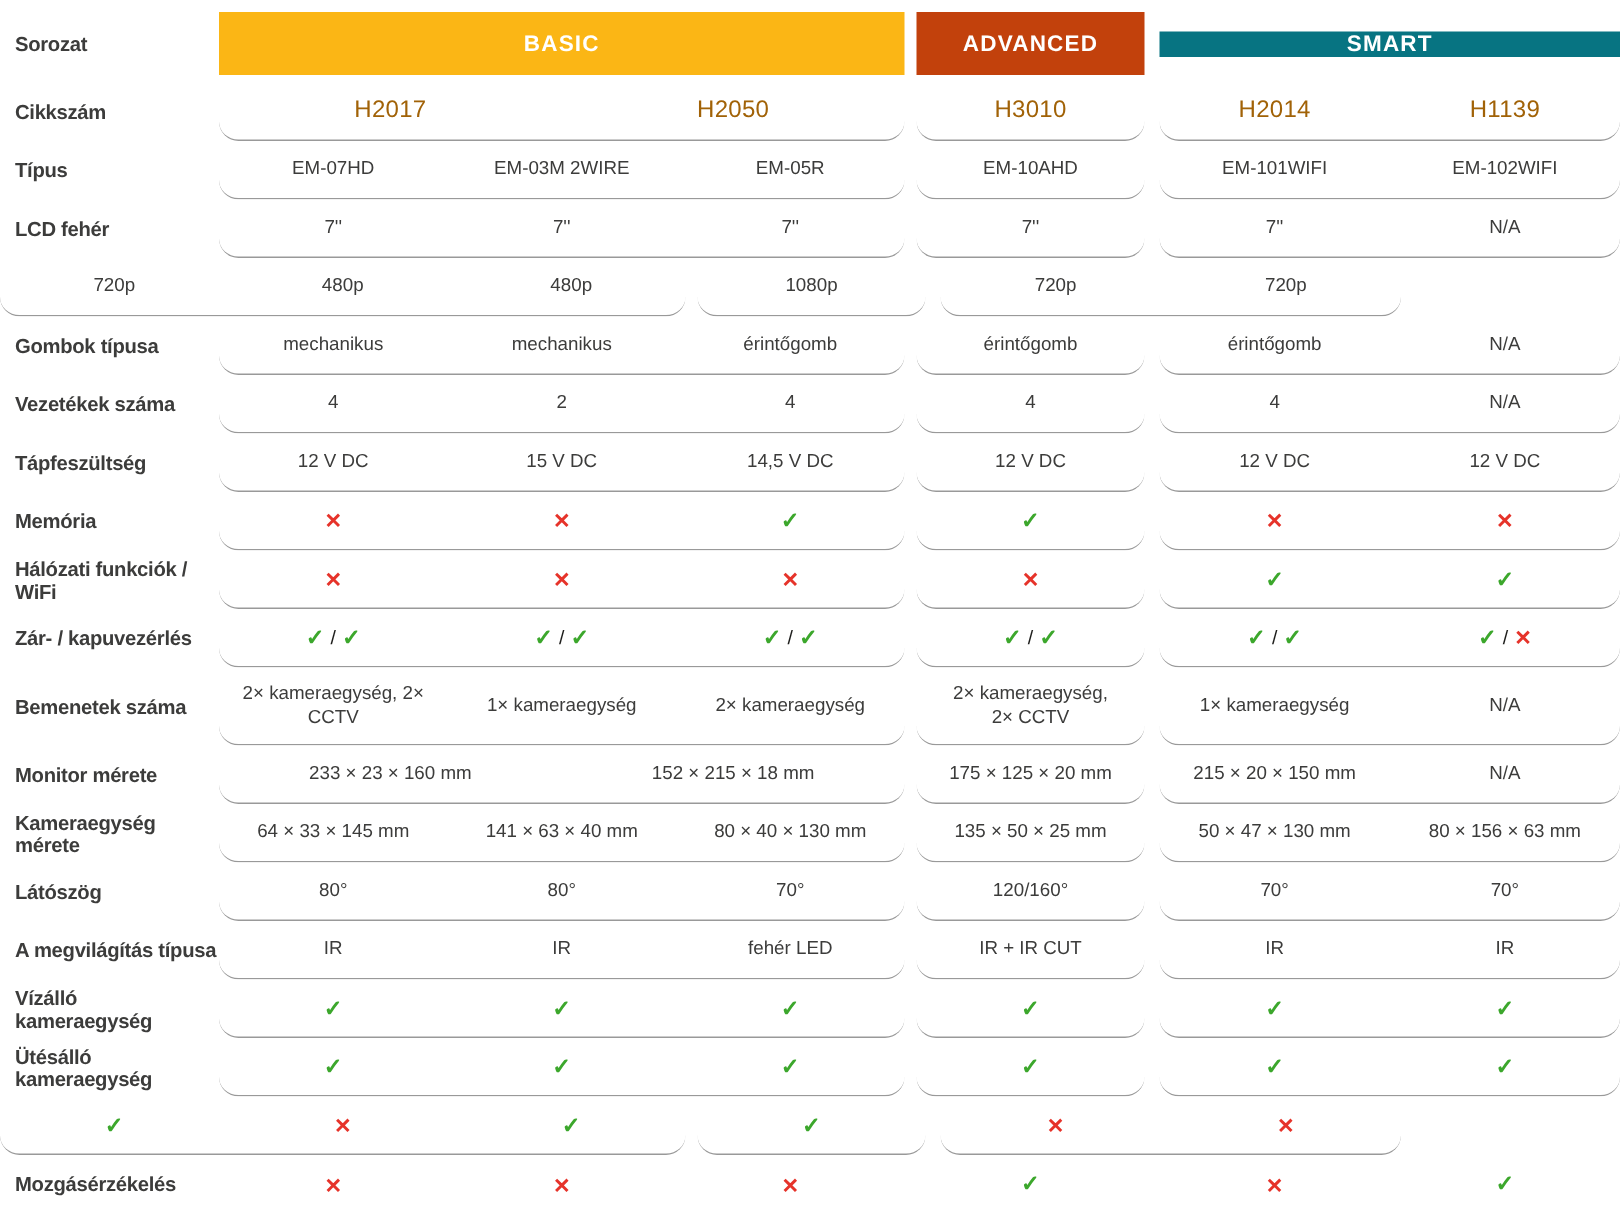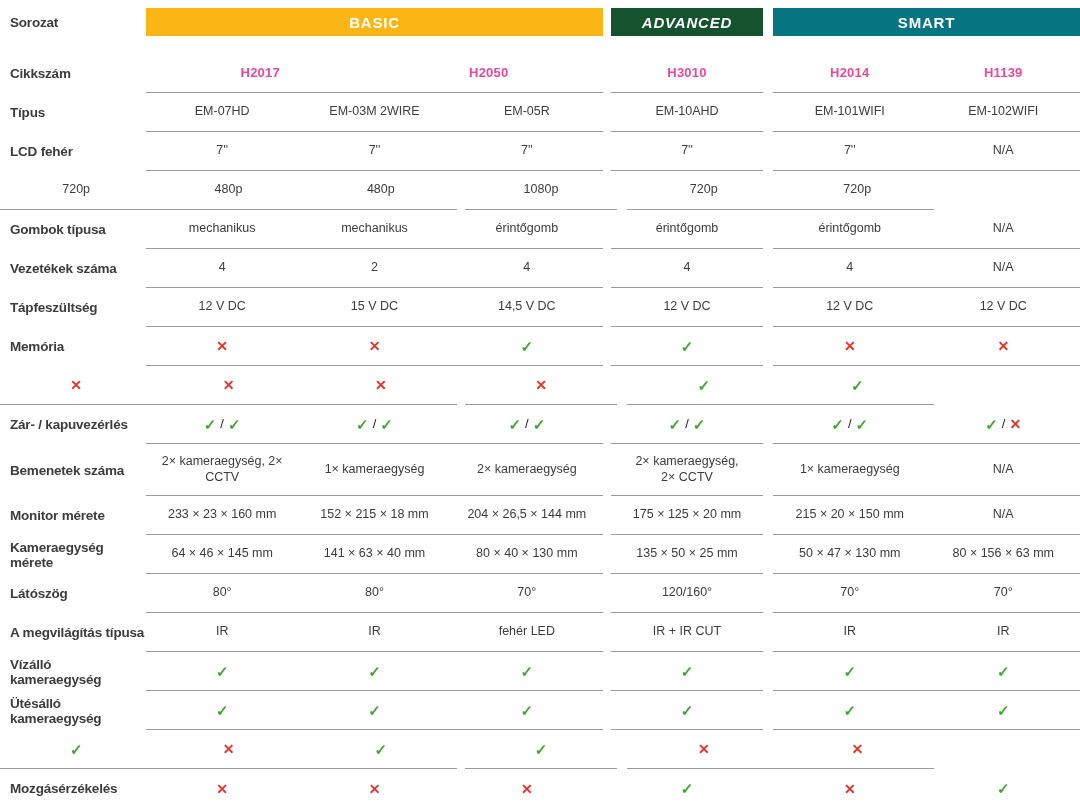--- a/index.html
+++ b/index.html
@@ -5,52 +5,52 @@
   :root{
     --text:#3c3c3b; --line:#999999;
     --check:#3ca72c; --cross:#e6332a;
   }
   html,body{margin:0;padding:0;background:#fff;}
   body{width:1080px;font-family:"Liberation Sans",sans-serif;color:var(--text);}
   .table{padding-top:8px;}
   .row{display:flex;align-items:stretch;}
   .label-col{flex:0 0 146px;width:146px;box-sizing:border-box;display:flex;align-items:center;
     padding-left:10px;font-size:13.5px;font-weight:700;letter-spacing:-0.2px;color:var(--text);}
-  .grp{display:flex;align-items:stretch;box-sizing:border-box;}
+  .grp{display:flex;align-items:stretch;box-sizing:border-box;border-radius:13px;}
   .grp.basic{width:457px;}
   .grp.adv{width:152px;}
-  .grp.smart{width:307px;}
+  .grp.smart{width:307px;align-items:center;}
   .gap1{flex:0 0 8px;}
   .gap2{flex:0 0 10px;}
-  .row.header{height:28px;margin-bottom:18px;}
+  .row.header{height:42px;margin-bottom:5px;}
   .bar{flex:1;display:flex;align-items:center;justify-content:center;color:#fff;
     font-size:15px;font-weight:700;letter-spacing:0.8px;}
   .row.data{height:39px;}
   .row.data.tall{height:52px;}
   .row.data .grp{border-bottom:1px solid var(--line);}
   .row.data.last .grp{border-bottom:none;}
   .cell{flex:1;display:flex;align-items:center;justify-content:center;text-align:center;
     font-size:12.5px;line-height:1.25;padding:0 3px;white-space:pre-line;color:var(--text);}
-  .row.bold .cell{font-weight:700;font-size:13px;color:#ec4899;letter-spacing:0.2px;}
+  .row.bold .cell{font-weight:400;font-size:16px;color:#a16207;letter-spacing:0.2px;}
   .check{color:var(--check);font-weight:700;font-size:15px;line-height:1;}
   .cross{color:var(--cross);font-weight:700;font-size:14px;line-height:1;}
   .sep{color:#1d1d1b;font-size:13px;font-weight:400;padding:0 4px;}
 </style>
 </head>
 <body>
 
 <div class="table">
   <div class="row header">
     <div class="label-col">Sorozat</div>
     <div class="grp basic">
       <div class="bar" id="bar-0" style="background: rgb(251, 182, 21);">BASIC</div>
     </div>
     <div class="gap1"></div>
     <div class="grp adv">
-      <div class="bar" id="bar-1" style="background: #14532d; font-style: italic;">ADVANCED</div>
+      <div class="bar" id="bar-1" style="background: #c2410c;">ADVANCED</div>
     </div>
     <div class="gap2"></div>
     <div class="grp smart">
       <div class="bar" id="bar-2" style="background: rgb(7, 116, 130);">SMART</div>
     </div>
   </div>
   <div id="rows">
       <div class="row data bold">
         <div class="label-col">Cikkszám</div>
         <div class="grp basic">
@@ -179,20 +179,21 @@
         <div class="grp adv">
           <div class="cell"><span class="check">✓</span></div>
         </div>
         <div class="gap2"></div>
         <div class="grp smart">
           <div class="cell"><span class="cross">✕</span></div>
           <div class="cell"><span class="cross">✕</span></div>
         </div>
       </div>
       <div class="row data">
+        <div class="label-col">Hálózati funkciók / WiFi</div>
         <div class="grp basic">
           <div class="cell"><span class="cross">✕</span></div>
           <div class="cell"><span class="cross">✕</span></div>
           <div class="cell"><span class="cross">✕</span></div>
         </div>
         <div class="gap1"></div>
         <div class="grp adv">
           <div class="cell"><span class="cross">✕</span></div>
         </div>
         <div class="gap2"></div>
@@ -234,36 +235,35 @@
         <div class="grp smart">
           <div class="cell">1× kameraegység</div>
           <div class="cell">N/A</div>
         </div>
       </div>
       <div class="row data">
         <div class="label-col">Monitor mérete</div>
         <div class="grp basic">
           <div class="cell">233 × 23 × 160 mm</div>
           <div class="cell">152 × 215 × 18 mm</div>
-          <div class="cell">204 × 26,5 × 144 mm</div>
         </div>
         <div class="gap1"></div>
         <div class="grp adv">
           <div class="cell">175 × 125 × 20 mm</div>
         </div>
         <div class="gap2"></div>
         <div class="grp smart">
           <div class="cell">215 × 20 × 150 mm</div>
           <div class="cell">N/A</div>
         </div>
       </div>
       <div class="row data">
         <div class="label-col">Kameraegység mérete</div>
         <div class="grp basic">
-          <div class="cell">64 × 46 × 145 mm</div>
+          <div class="cell">64 × 33 × 145 mm</div>
           <div class="cell">141 × 63 × 40 mm</div>
           <div class="cell">80 × 40 × 130 mm</div>
         </div>
         <div class="gap1"></div>
         <div class="grp adv">
           <div class="cell">135 × 50 × 25 mm</div>
         </div>
         <div class="gap2"></div>
         <div class="grp smart">
           <div class="cell">50 × 47 × 130 mm</div>

